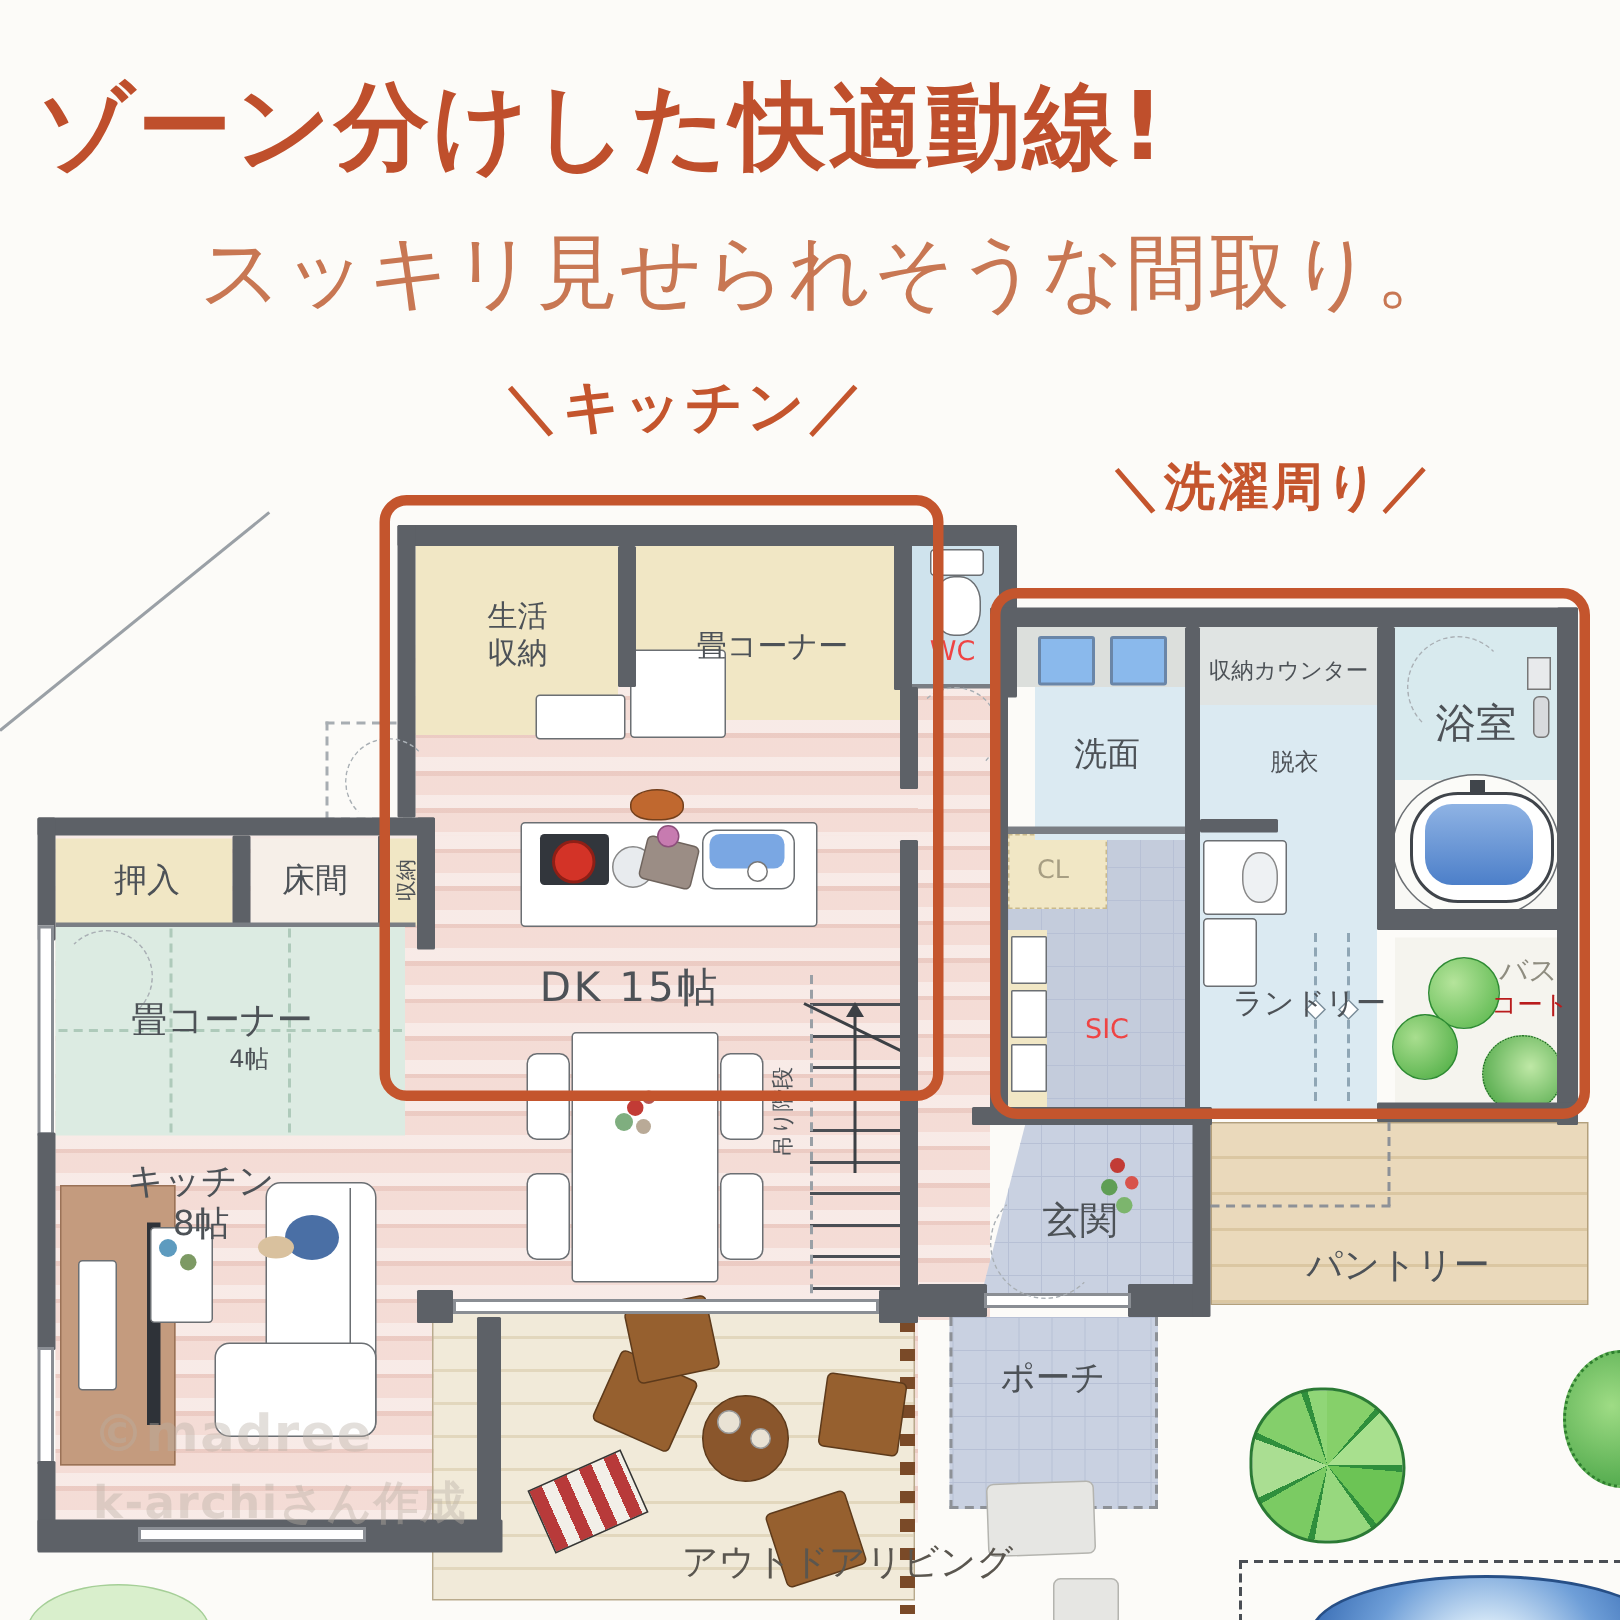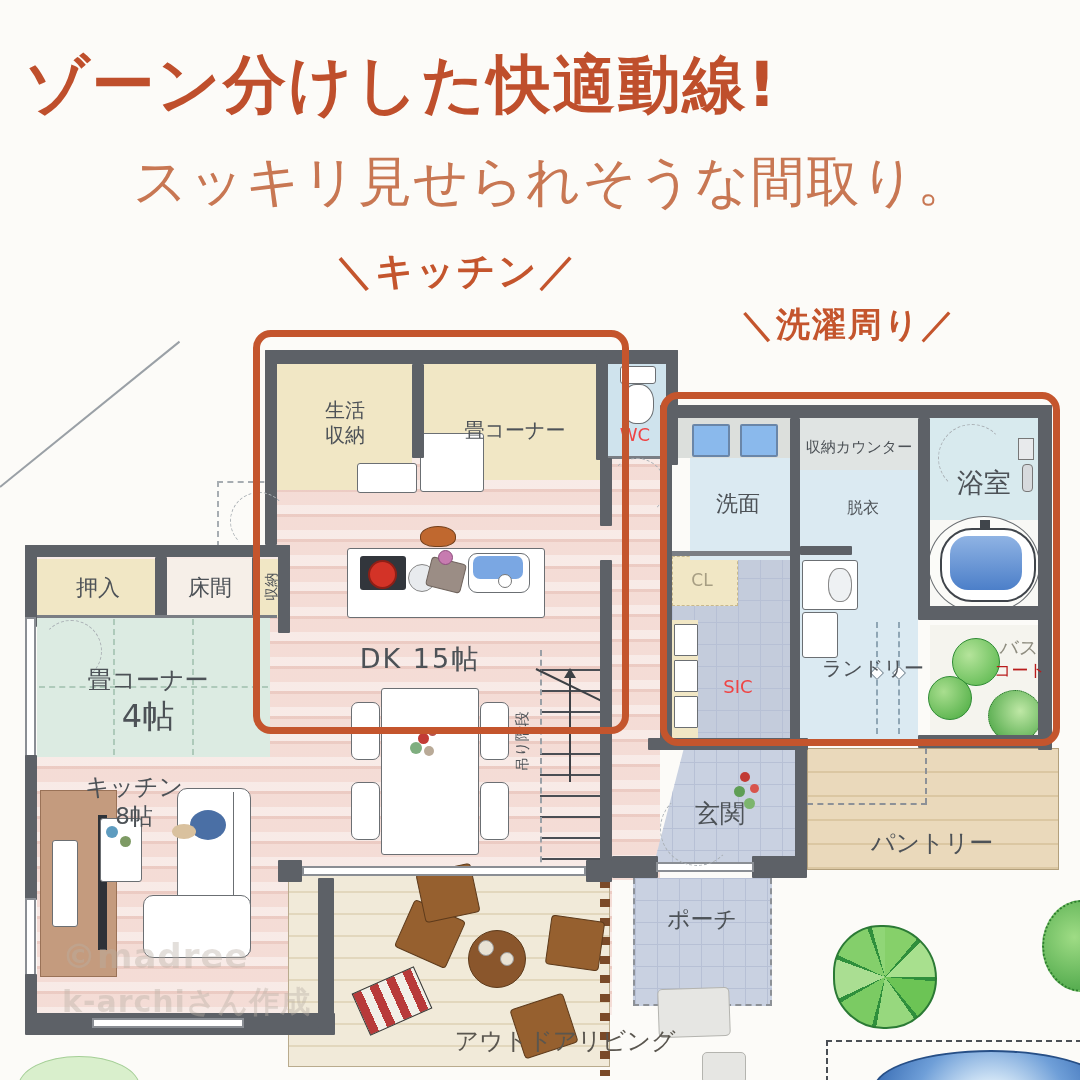--- a/index.html
+++ b/index.html
@@ -239,21 +239,21 @@
 <div class="lbl" style="left:698px;top:490px;width:80px;font-size:22px;">洗面</div>
 <div class="lbl" style="left:802px;top:438px;width:114px;font-size:15px;">収納カウンター</div>
 <div class="lbl" style="left:828px;top:498px;width:70px;font-size:16px;">脱衣</div>
 <div class="lbl" style="left:948px;top:466px;width:72px;font-size:27px;">浴室</div>
 <div class="lbl graylbl" style="left:680px;top:570px;width:44px;font-size:17px;color:#a79e83;">CL</div>
 <div class="lbl" style="left:48px;top:574px;width:100px;font-size:22px;">押入</div>
 <div class="lbl" style="left:170px;top:574px;width:80px;font-size:22px;">床間</div>
 <div class="lbl" style="left:243px;top:578px;width:58px;font-size:14px;transform:rotate(-90deg);">収納</div>
 <div class="lbl" style="left:330px;top:642px;width:180px;font-size:27px;letter-spacing:2px;">DK 15帖</div>
 <div class="lbl" style="left:68px;top:665px;width:160px;font-size:24px;">畳コーナー</div>
-<div class="lbl" style="left:68px;top:696px;width:160px;font-size:32px;">4帖</div>
+<div class="lbl" style="left:86px;top:696px;width:160px;font-size:16px;">4帖</div>
 <div class="lbl" style="left:466px;top:732px;width:112px;font-size:15px;transform:rotate(-90deg);">吊り階段</div>
 <div class="lbl graylbl" style="left:702px;top:676px;width:72px;font-size:18px;text-align:center;">SIC</div>
 <div class="lbl" style="left:818px;top:656px;width:110px;font-size:20px;">ランドリー</div>
 <div class="lbl graylbl" style="left:988px;top:636px;width:62px;font-size:19px;color:#8f8d80;">バス</div>
 <div class="lbl graylbl" style="left:980px;top:660px;width:80px;font-size:17px;color:#b91c1c;">コート</div>
 <div class="lbl" style="left:64px;top:772px;width:140px;font-size:24px;">キッチン</div>
 <div class="lbl" style="left:64px;top:802px;width:140px;font-size:23px;">8帖</div>
 <div class="lbl" style="left:682px;top:798px;width:76px;font-size:25px;">玄関</div>
 <div class="lbl" style="left:662px;top:905px;width:80px;font-size:23px;">ポーチ</div>
 <div class="lbl" style="left:842px;top:828px;width:180px;font-size:24px;">パントリー</div>

